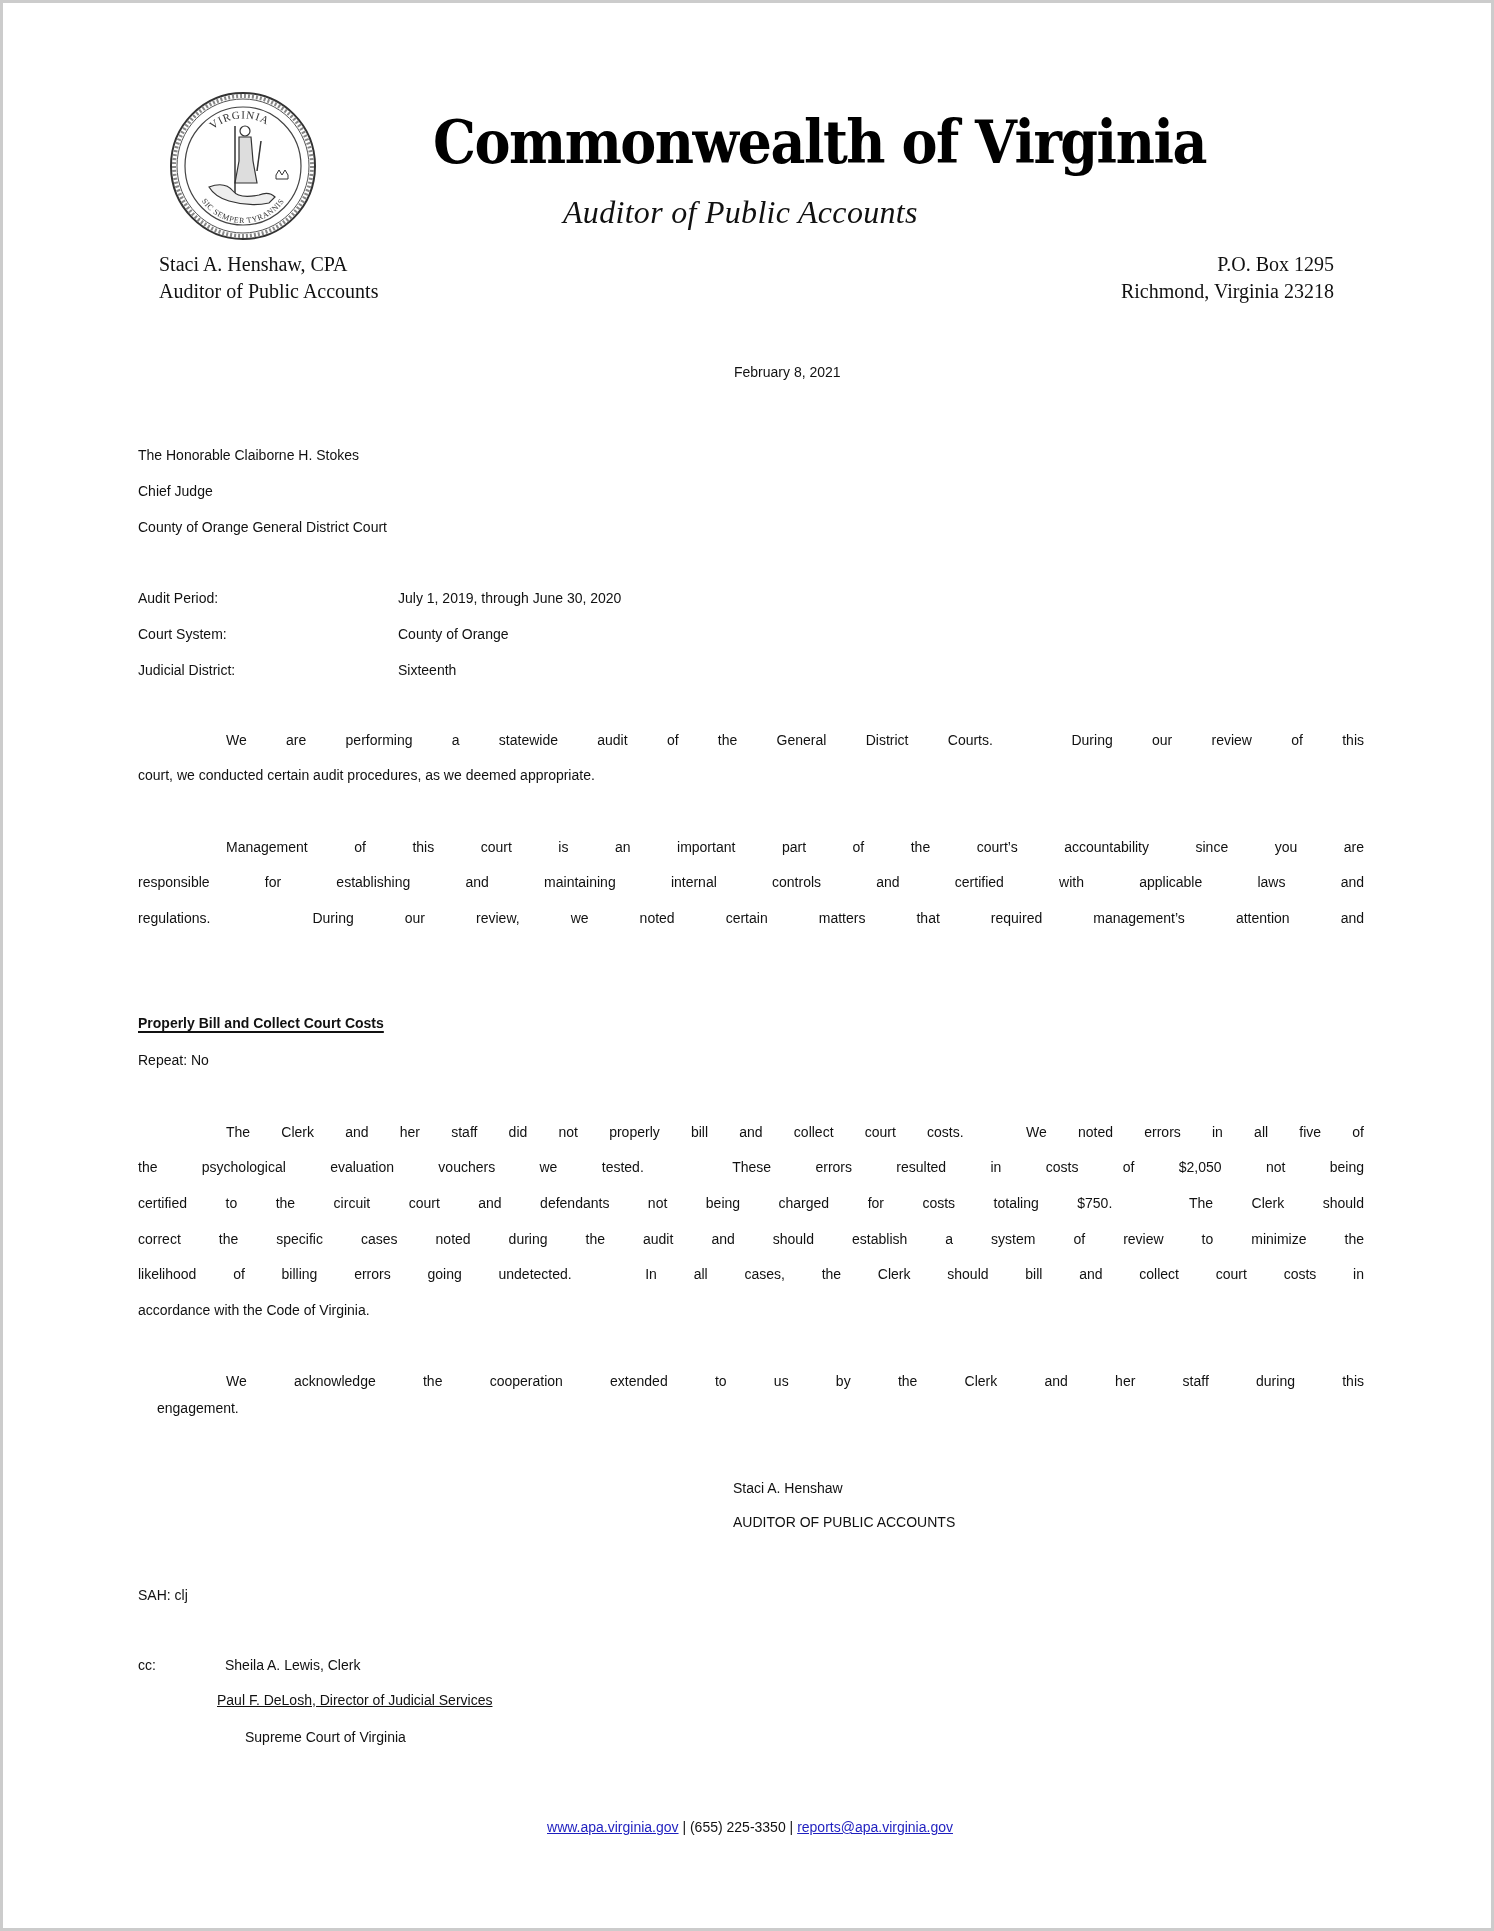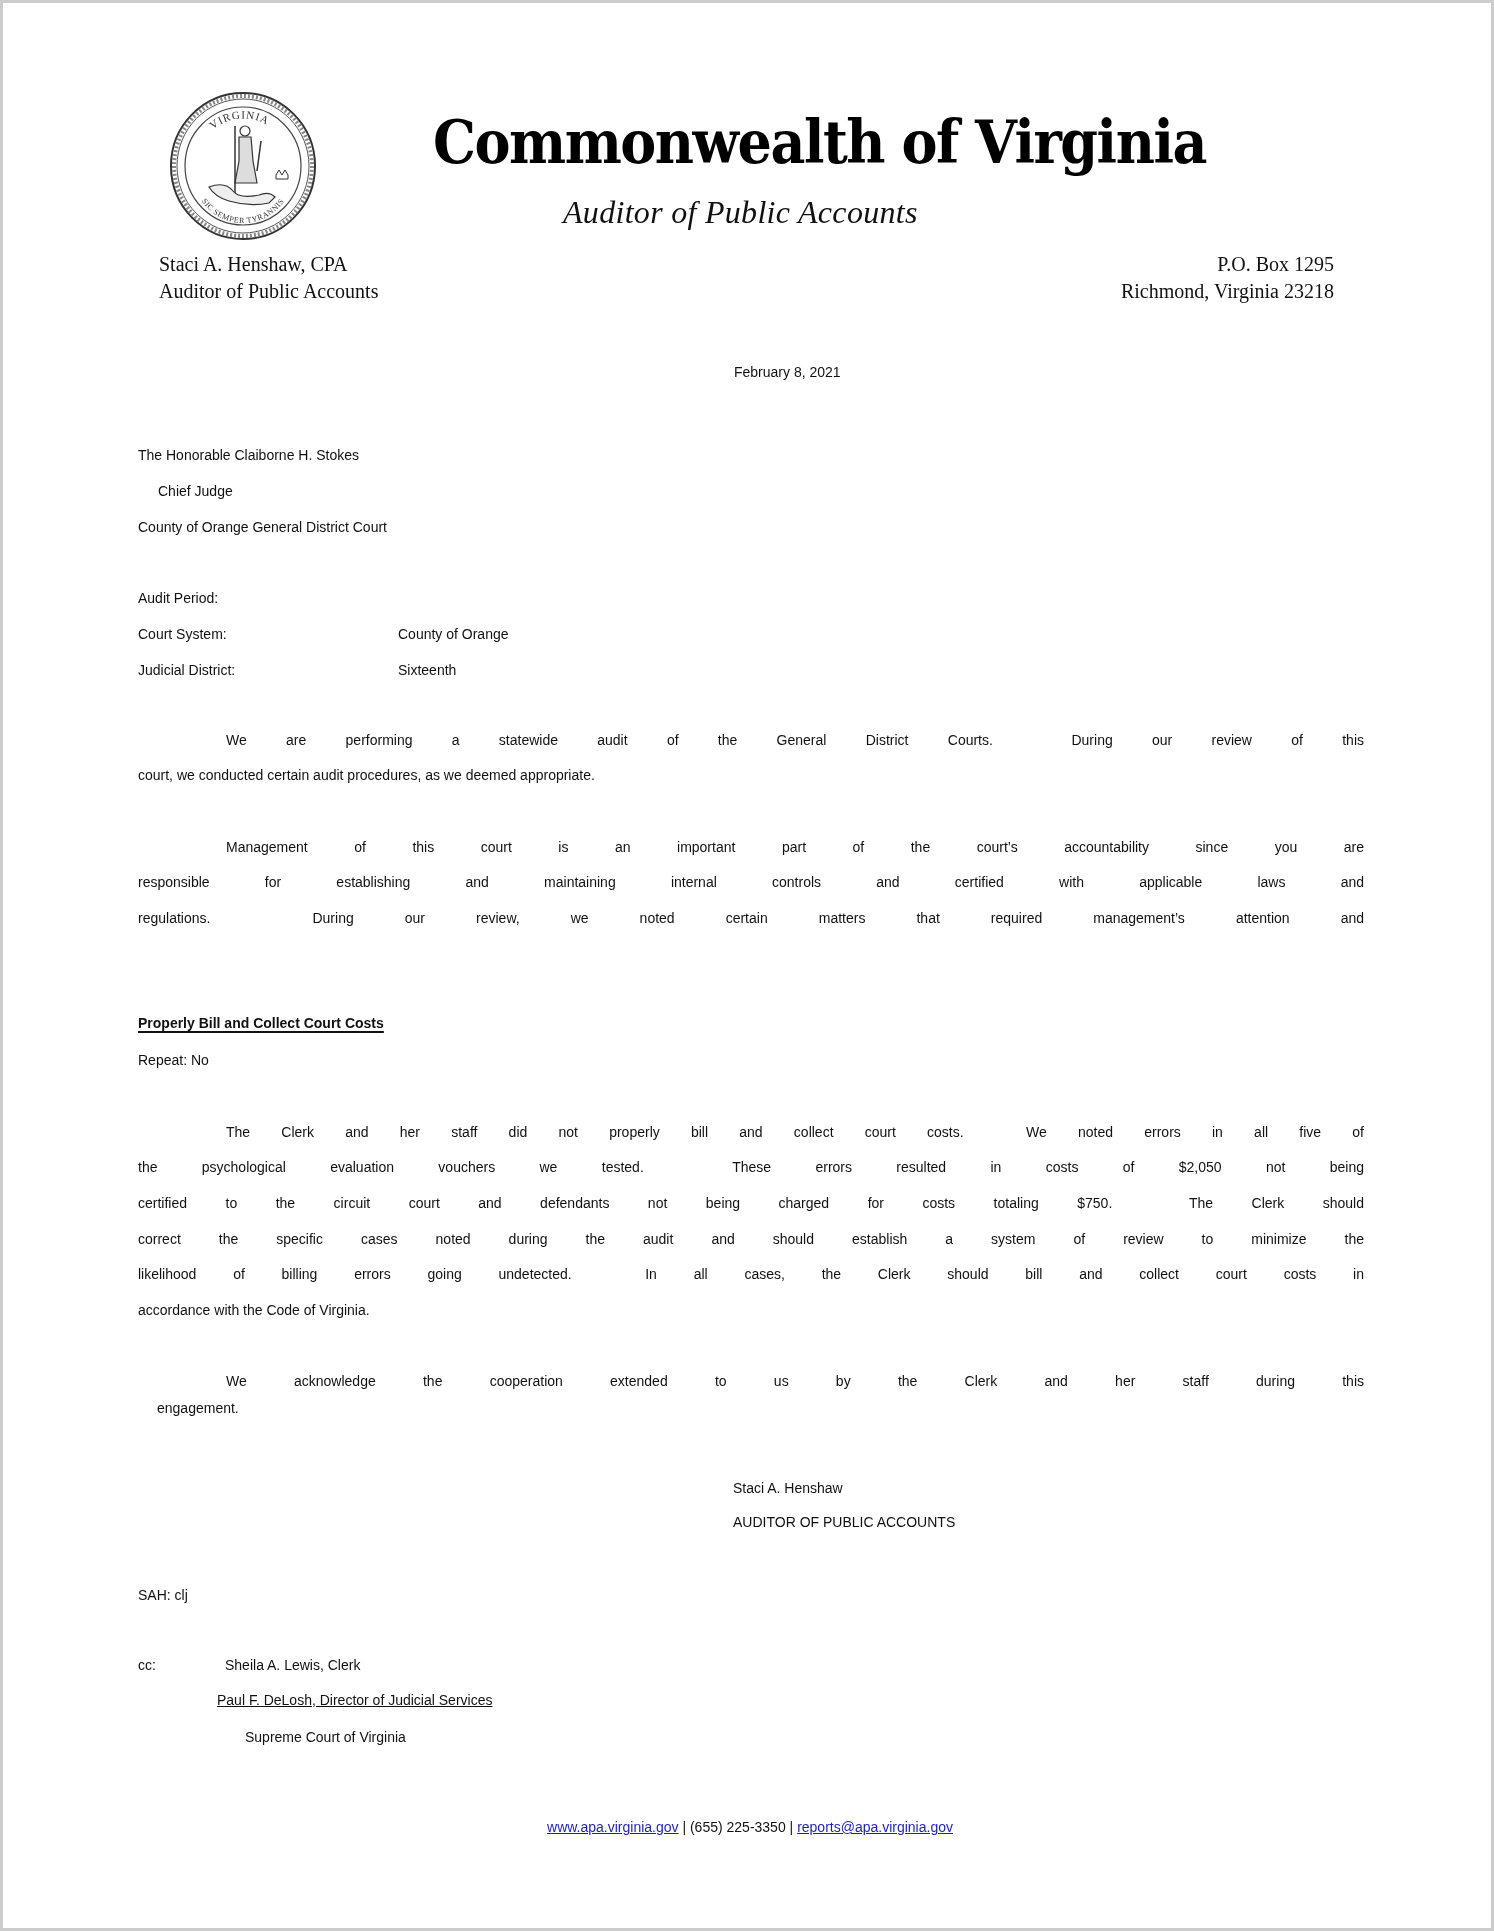--- a/index.html
+++ b/index.html
@@ -72,24 +72,25 @@
     <div>Auditor of Public Accounts</div>
   </div>
   <div class="abs serif addr addr-right">
     <div>P.O. Box 1295</div>
     <div>Richmond, Virginia 23218</div>
   </div>
 
   <div class="sans line" style="left:731px; top:351px;">February 8, 2021</div>
 
   <div class="sans line lbl" style="top:434px;">The Honorable Claiborne H. Stokes</div>
-  <div class="sans line lbl" style="top:470px;margin-left:20px;">Chief Judge</div>
+  <div class="sans line lbl" style="top:470px;">Chief Judge</div>
   <div class="sans line lbl" style="top:506px;">County of Orange General District Court</div>
 
   <div class="sans line lbl" style="top:577px;">Audit Period:</div>
+  <div class="sans line val" style="top:577px;">July 1, 2019, through June 30, 2020</div>
   <div class="sans line lbl" style="top:613px;">Court System:</div>
   <div class="sans line val" style="top:613px;">County of Orange</div>
   <div class="sans line lbl" style="top:649px;">Judicial District:</div>
   <div class="sans line val" style="top:649px;">Sixteenth</div>
 
   <div class="sans line just ind" style="top:719px; white-space:pre;">We are performing a statewide audit of the General District Courts.  During our review of this</div>
   <div class="sans line just last" style="top:754px; white-space:pre;">court, we conducted certain audit procedures, as we deemed appropriate.</div>
 
   <div class="sans line just ind" style="top:826px;">Management of this court is an important part of the court’s accountability since you are</div>
   <div class="sans line just" style="top:861px;">responsible for establishing and maintaining internal controls and certified with applicable laws and</div>

